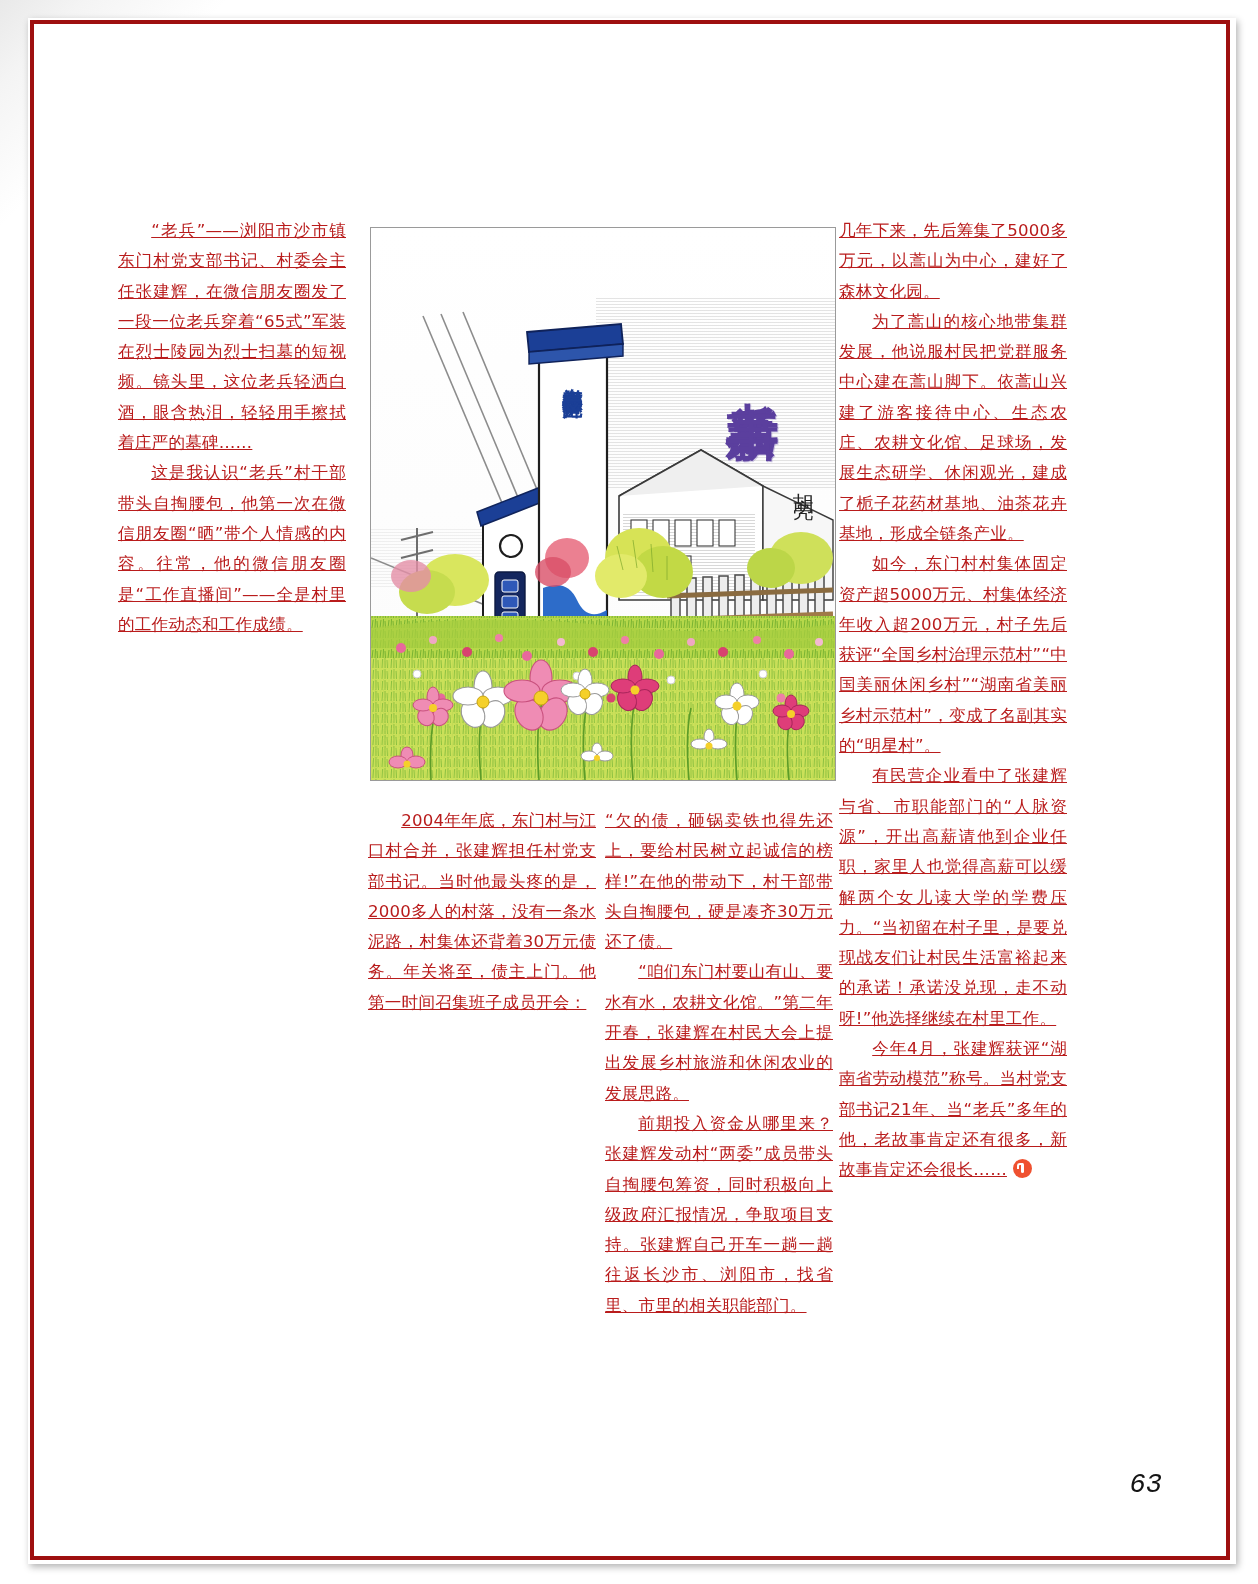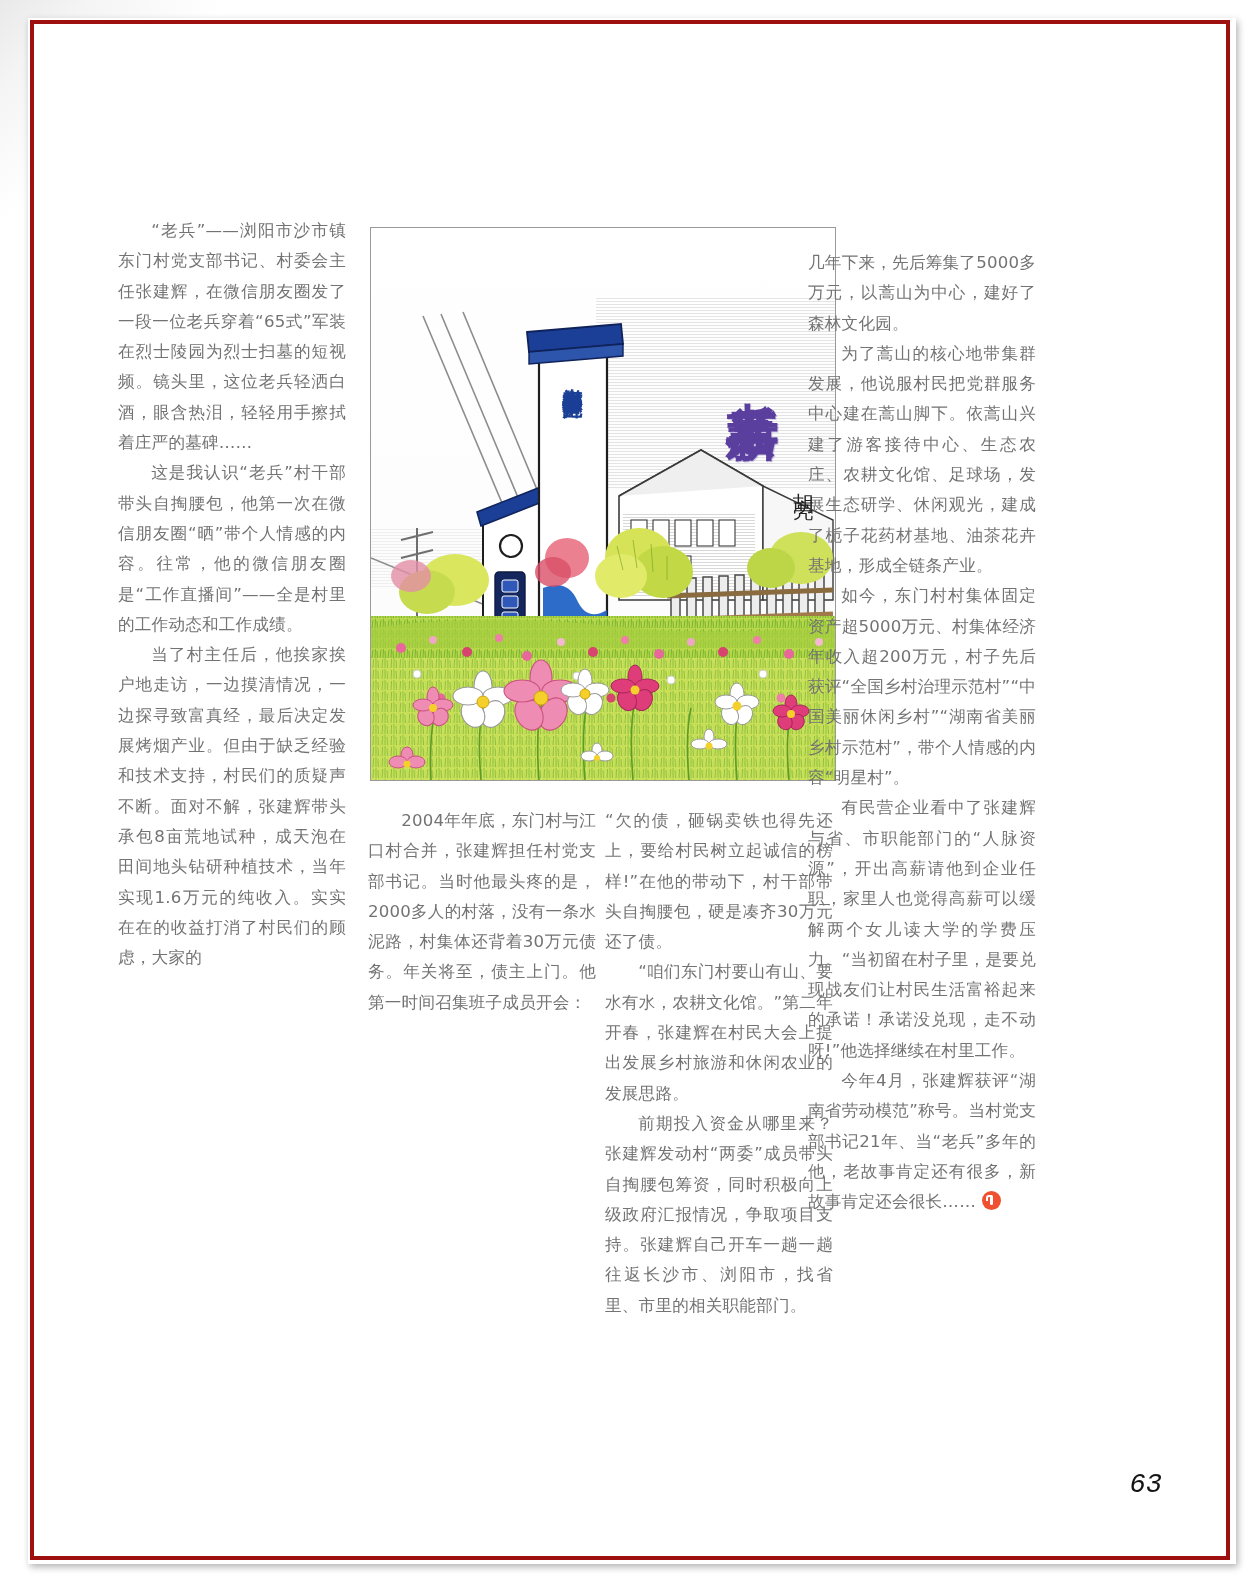--- a/index.html
+++ b/index.html
@@ -35,29 +35,30 @@
     left:118px;top:216px;
     width:980px;height:1180px;
   }
   .col{
     position:absolute;
     top:0;
     width:228px;
     font-family:"DejaVu Sans","Liberation Sans",sans-serif;
     font-size:16.6px;
     line-height:30.3px;
-    color:#737373;
+    color:#b91c1c;
     text-align:justify;
     text-justify:inter-ideograph;
     letter-spacing:.2px;
+    text-decoration:underline;
   }
   .c1{left:0;}
   .c2{left:250px;}
   .c3{left:487px;}
-  .c4{left:690px;margin-top:32px;}
+  .c4{left:721px;}
 
   .col p{margin:0;text-indent:2em;}
   .col p.cont{text-indent:0;}
 
   
   .c2,.c3{top:590px;}
 
   
   .illo{
     position:absolute;
@@ -418,36 +419,35 @@
     <div class="art-title">老兵新事</div>
     <div class="art-author">胡亮</div>
   </div>
 </div>
 
 <div class="article">
 
   <div class="col c1">
     <p>“老兵”——浏阳市沙市镇东门村党支部书记、村委会主任张建辉，在微信朋友圈发了一段一位老兵穿着“65式”军装在烈士陵园为烈士扫墓的短视频。镜头里，这位老兵轻洒白酒，眼含热泪，轻轻用手擦拭着庄严的墓碑……</p>
     <p>这是我认识“老兵”村干部带头自掏腰包，他第一次在微信朋友圈“晒”带个人情感的内容。往常，他的微信朋友圈是“工作直播间”——全是村里的工作动态和工作成绩。</p>
-    <p>当了村主任后，他挨家挨户地走访，一边摸清情况，一边探寻致富真经，最后决定发展烤烟产业。但由于缺乏经验和技术支持，村民们的质疑声不断。面对不解，张建辉带头承包8亩荒地试种，成天泡在田间地头钻研种植技术，当年实现1.6万元的纯收入。实实在在的收益打消了村民们的顾虑，大家的</p>
   </div>
 
   <div class="col c2">
     <p>2004年年底，东门村与江口村合并，张建辉担任村党支部书记。当时他最头疼的是，2000多人的村落，没有一条水泥路，村集体还背着30万元债务。年关将至，债主上门。他第一时间召集班子成员开会：</p>
   </div>
 
   <div class="col c3">
     <p class="cont">“欠的债，砸锅卖铁也得先还上，要给村民树立起诚信的榜样!”在他的带动下，村干部带头自掏腰包，硬是凑齐30万元还了债。</p>
     <p>“咱们东门村要山有山、要水有水，农耕文化馆。”第二年开春，张建辉在村民大会上提出发展乡村旅游和休闲农业的发展思路。</p>
     <p>前期投入资金从哪里来？张建辉发动村“两委”成员带头自掏腰包筹资，同时积极向上级政府汇报情况，争取项目支持。张建辉自己开车一趟一趟往返长沙市、浏阳市，找省里、市里的相关职能部门。</p>
   </div>
 
   <div class="col c4">
     <p class="cont">几年下来，先后筹集了5000多万元，以蒿山为中心，建好了森林文化园。</p>
     <p>为了蒿山的核心地带集群发展，他说服村民把党群服务中心建在蒿山脚下。依蒿山兴建了游客接待中心、生态农庄、农耕文化馆、足球场，发展生态研学、休闲观光，建成了栀子花药材基地、油茶花卉基地，形成全链条产业。</p>
-    <p>如今，东门村村集体固定资产超5000万元、村集体经济年收入超200万元，村子先后获评“全国乡村治理示范村”“中国美丽休闲乡村”“湖南省美丽乡村示范村”，带个人情感的内容“明星村”。</p>
+    <p>如今，东门村村集体固定资产超5000万元、村集体经济年收入超200万元，村子先后获评“全国乡村治理示范村”“中国美丽休闲乡村”“湖南省美丽乡村示范村”，变成了名副其实的“明星村”。</p>
     <p>有民营企业看中了张建辉与省、市职能部门的“人脉资源”，开出高薪请他到企业任职，家里人也觉得高薪可以缓解两个女儿读大学的学费压力。“当初留在村子里，是要兑现战友们让村民生活富裕起来的承诺！承诺没兑现，走不动呀!”他选择继续在村里工作。</p>
     <p><span>今年4月，张建辉获评“湖南省劳动模范”称号。当村党支部书记21年、当“老兵”多年的他，老故事肯定还有很多，新故事肯定还会很长……</span><span class="endmark"></span></p>
   </div>
 
 </div>
 
 <div class="pagenum">63</div>
 
 </body></html>

